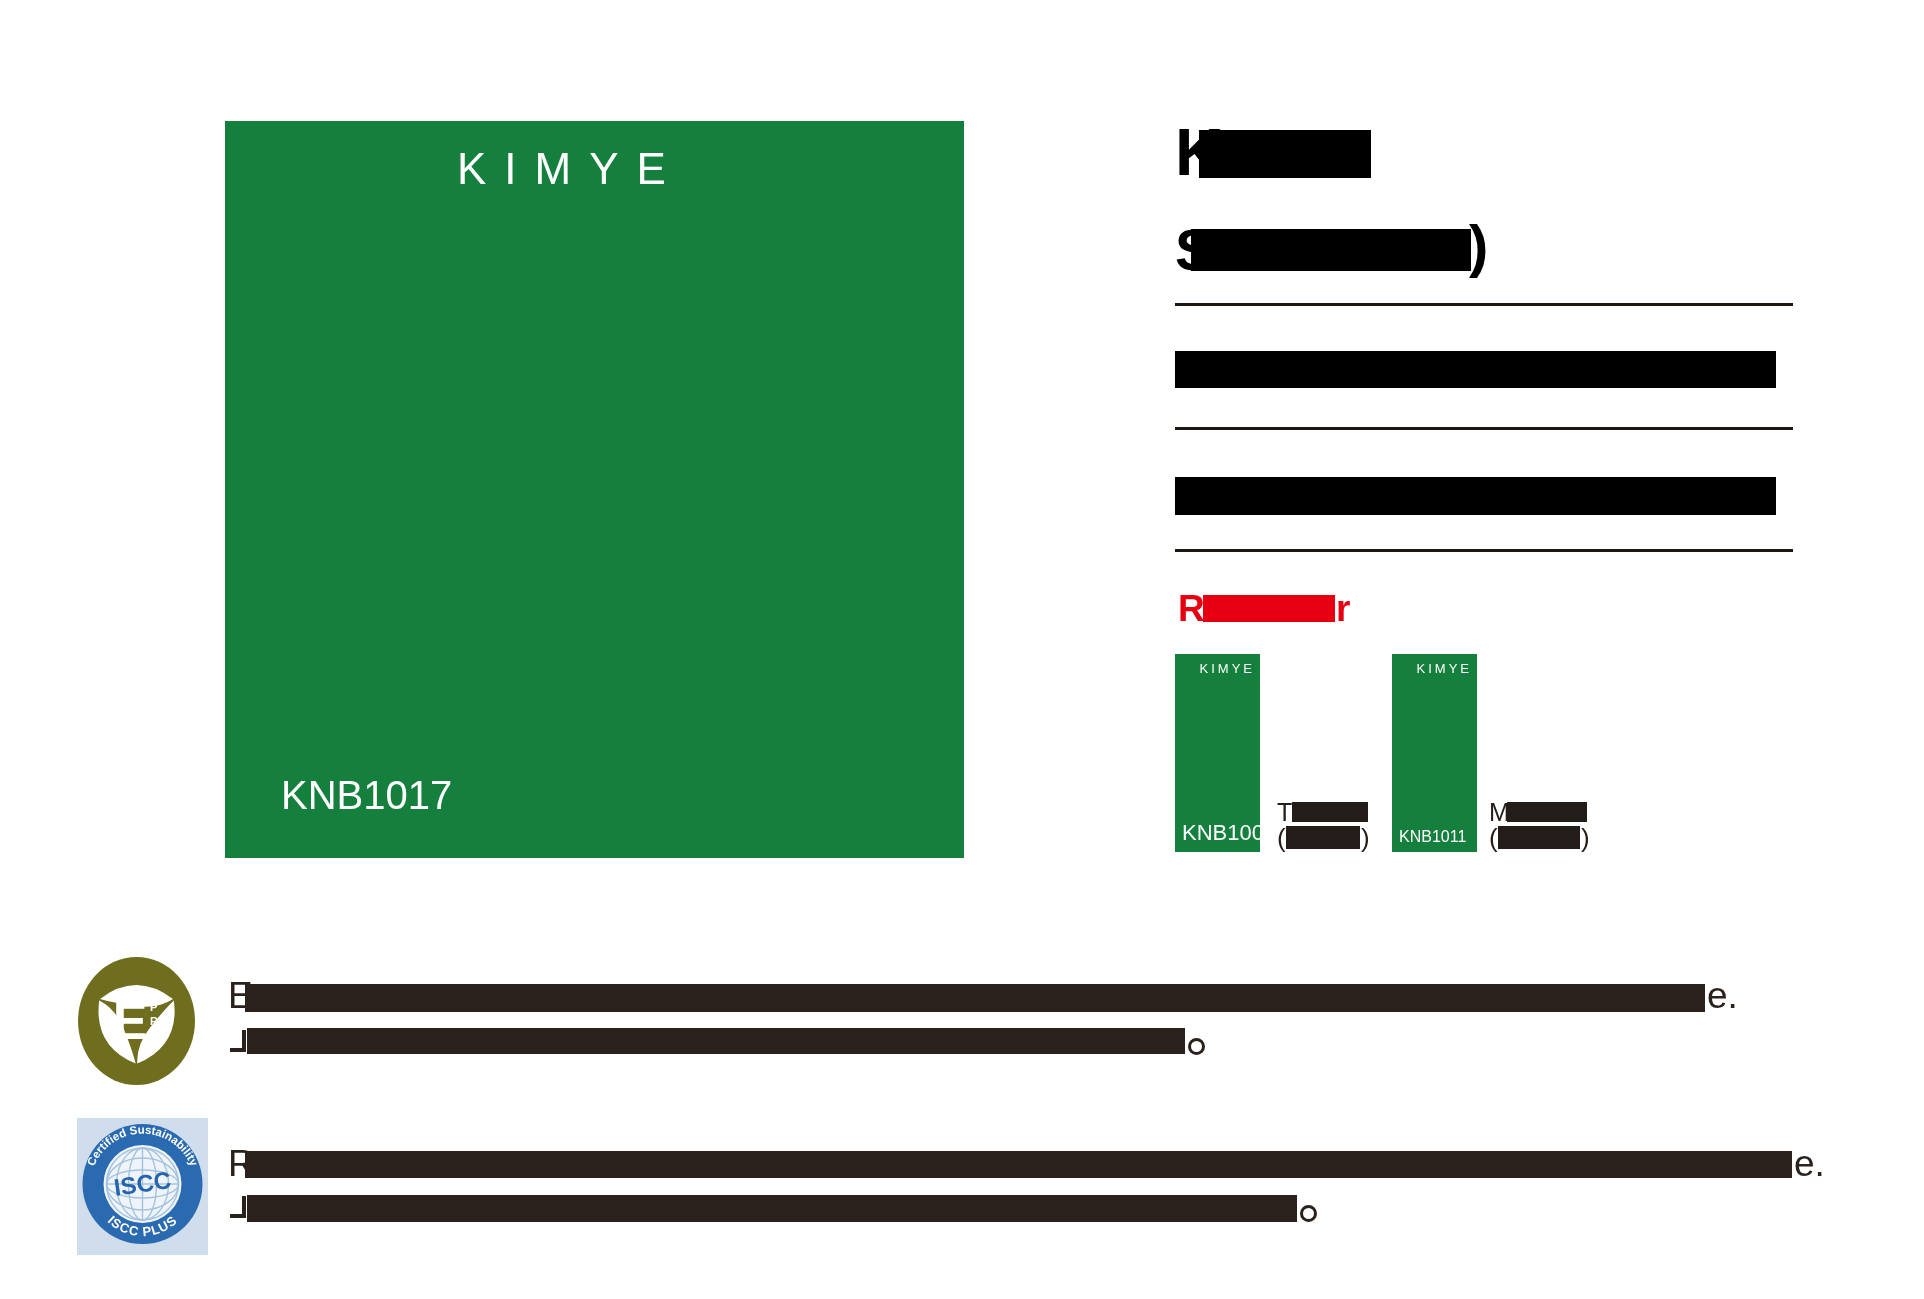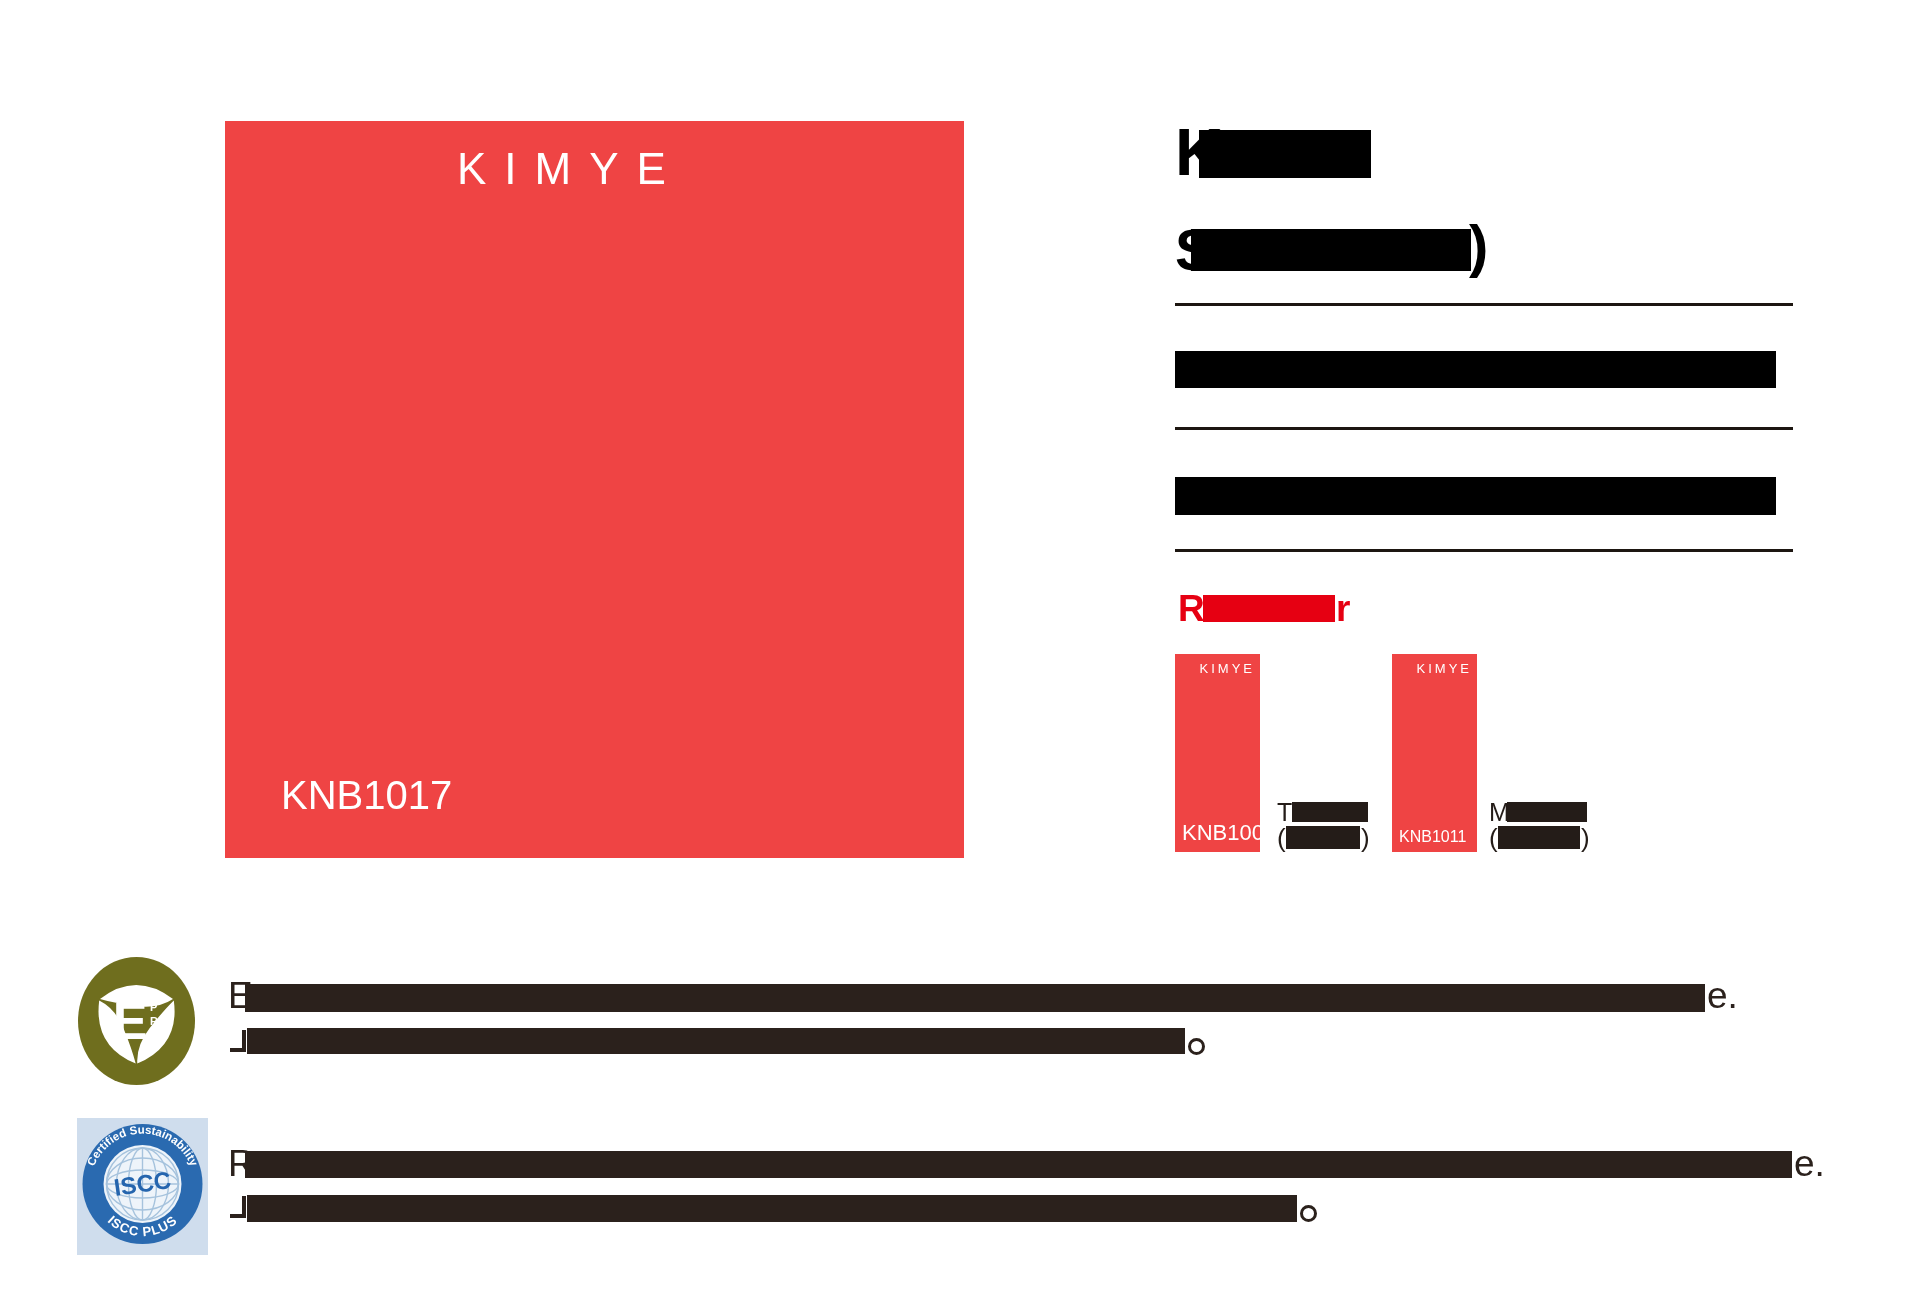--- a/index.html
+++ b/index.html
@@ -1,18 +1,18 @@
 <!DOCTYPE html>
 <html><head>
 <meta charset="utf-8">
 <style>
   html,body{margin:0;padding:0;background:#fff;font-family:"Liberation Sans",sans-serif;}
   #page{position:relative;width:1924px;height:1299px;background:#ffffff;overflow:hidden;}
   .abs{position:absolute;}
-  .navy{background:#ef4444;}
+  .navy{background:#15803d;}
   .bar-black{background:#000000;}
   .bar-brown{background:#2b211c;}
   .bar-label{background:#241c18;}
   .bar-red{background:#e60012;}
   .rule{background:#1d1611;height:3px;}
   .white{color:#ffffff;}
   .dark{color:#2b211c;}
   .lbl{color:#241c18;}
   .red{color:#e60012;}
   .b{font-weight:bold;}

